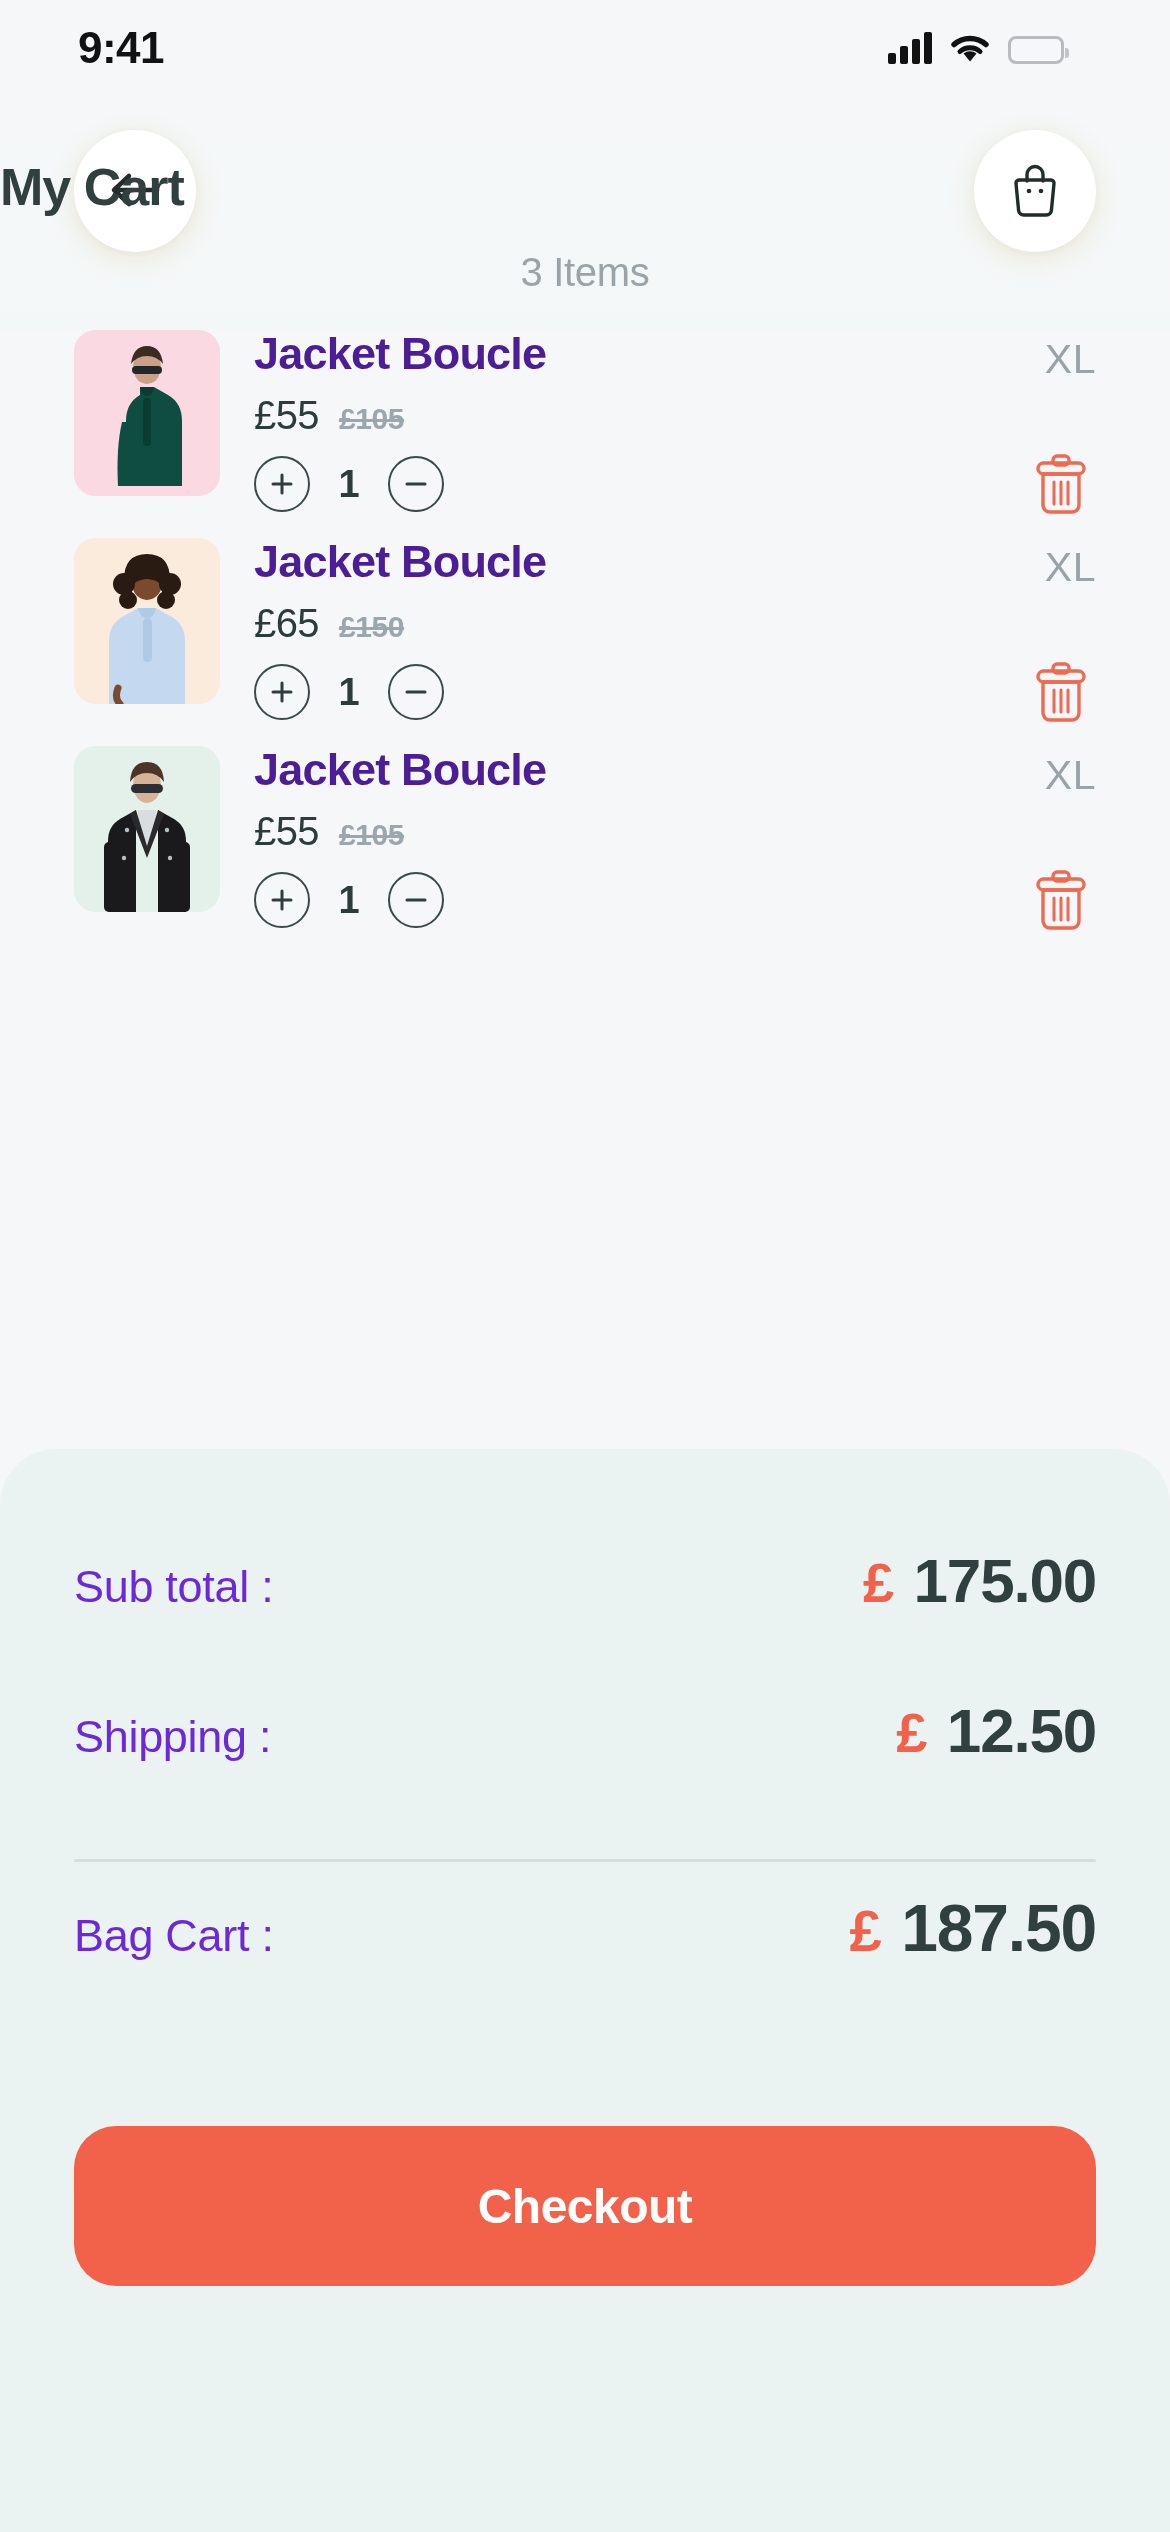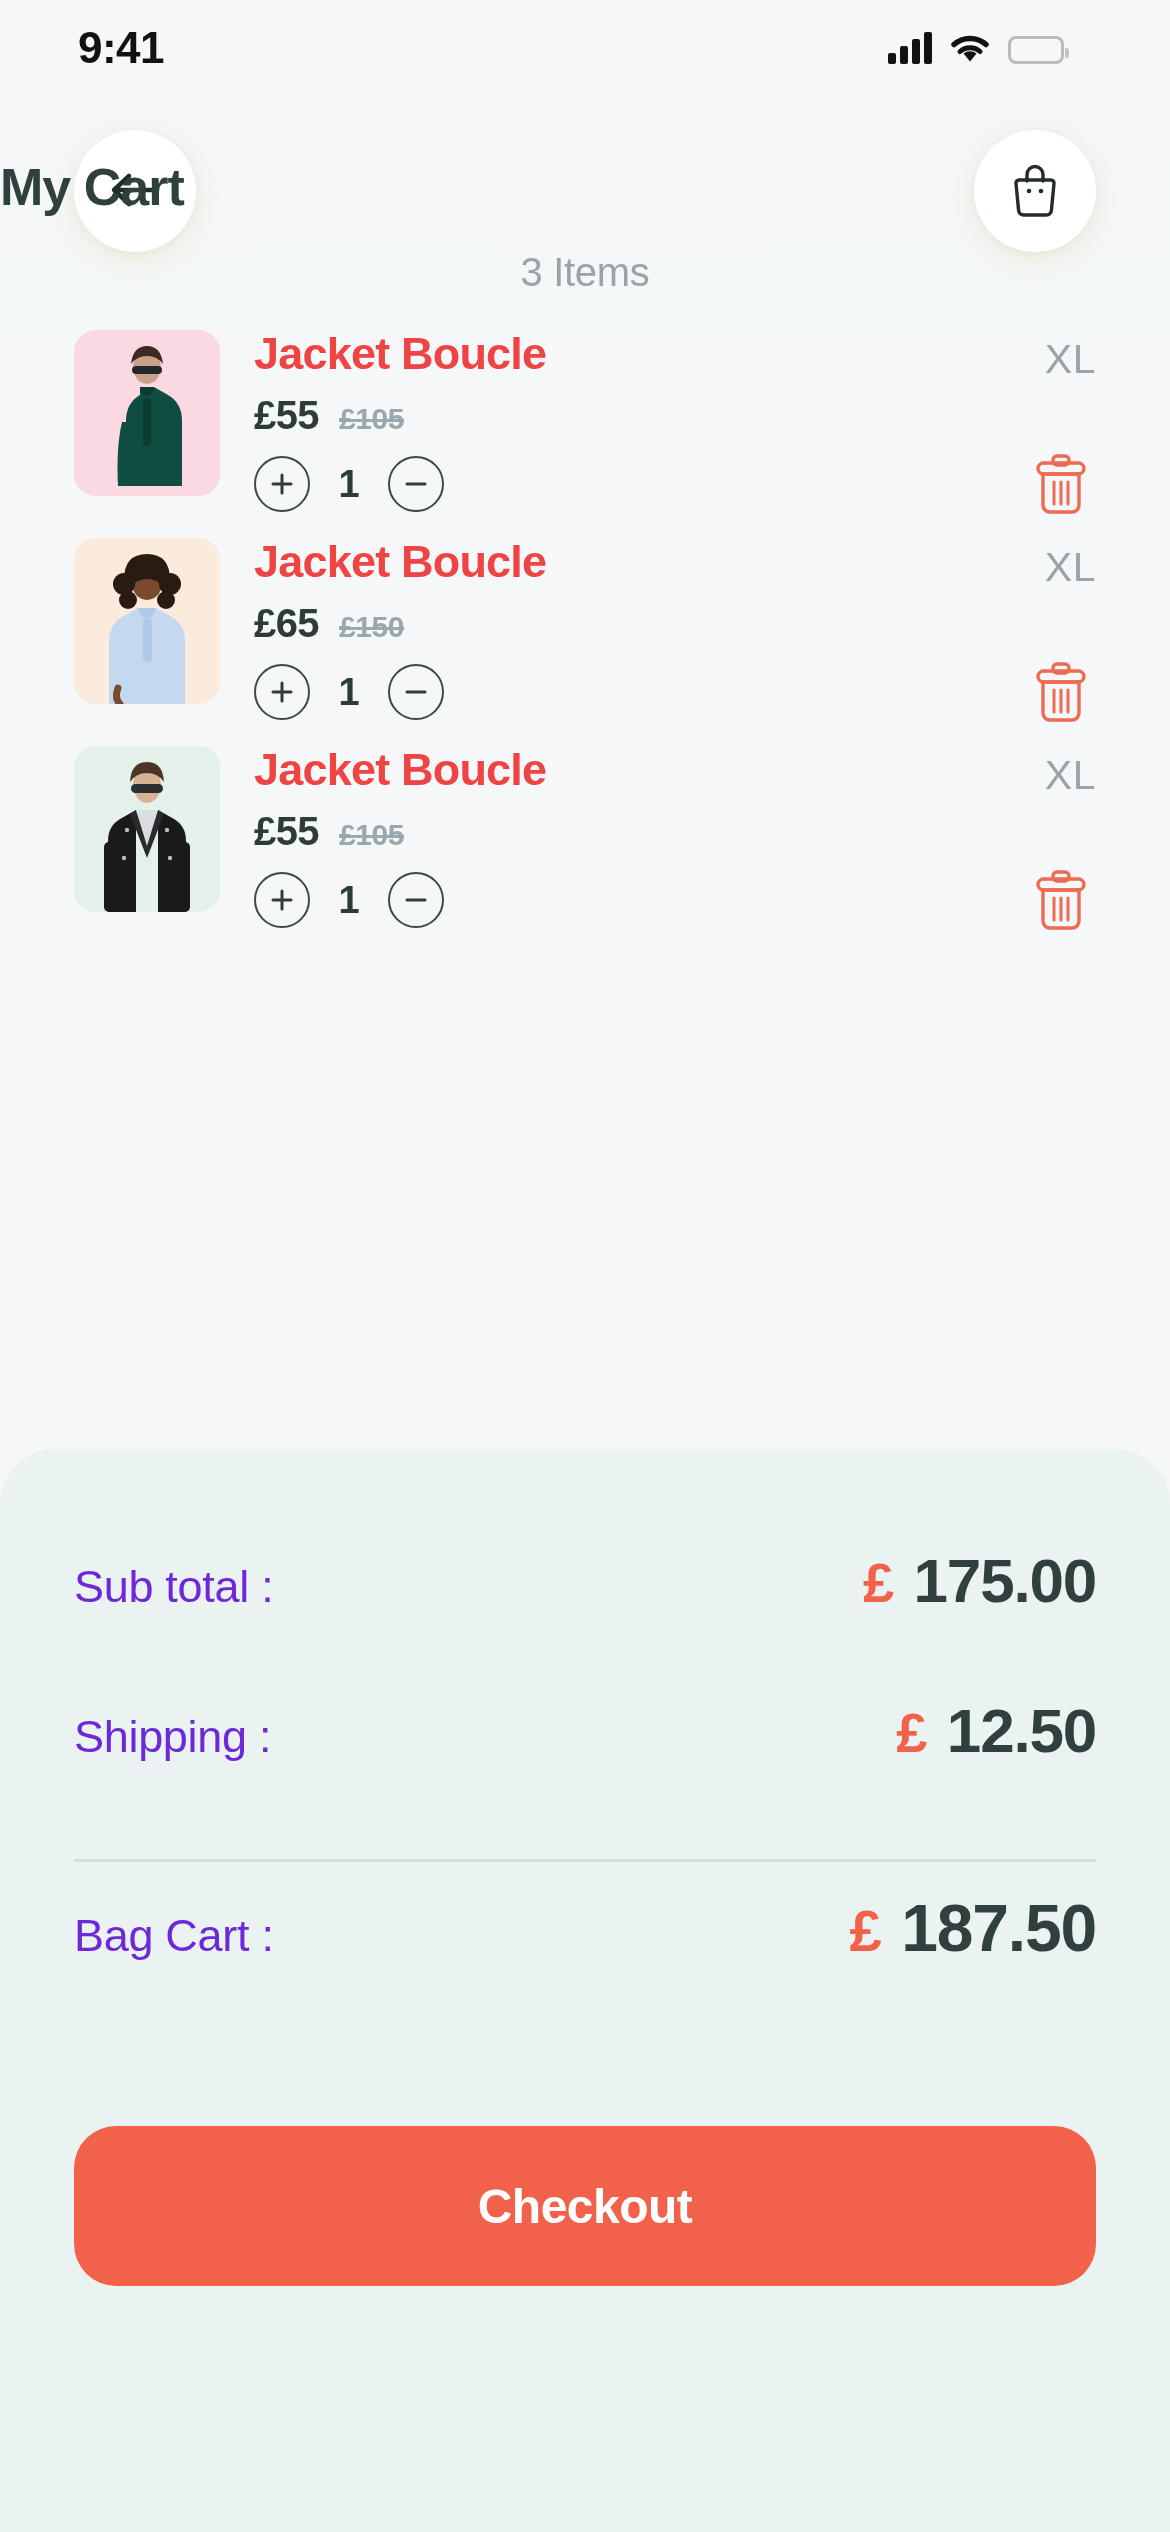--- a/index.html
+++ b/index.html
@@ -81,27 +81,27 @@
   .thumb {
     position:absolute; left:0; top:0;
     width:146px; height:166px;
     border-radius:22px;
     overflow:hidden;
   }
   .thumb svg { display:block; width:100%; height:100%; }
 
   .prod-info { position:absolute; left:180px; top:0; }
   .prod-name {
-    font-size:45px; font-weight:700; color:#ef4444;
+    font-size:45px; font-weight:700; color:#4c1d95;
     letter-spacing:-0.8px; line-height:1.05;
     white-space:nowrap;
   }
   .price-line { margin-top:16px; display:flex; align-items:baseline; gap:20px; }
   .price-now {
-    font-size:40px; font-weight:700; color:#2d3c3b; letter-spacing:-0.6px;
+    font-size:40px; font-weight:400; color:#2d3c3b; letter-spacing:-0.6px;
   }
   .price-was {
     font-size:30px; font-weight:600; color:#9aa7ad;
     text-decoration:line-through; letter-spacing:-0.4px;
   }
 
   .stepper {
     position:absolute; left:180px; top:126px;
     display:flex; align-items:center; gap:28px;
   }

